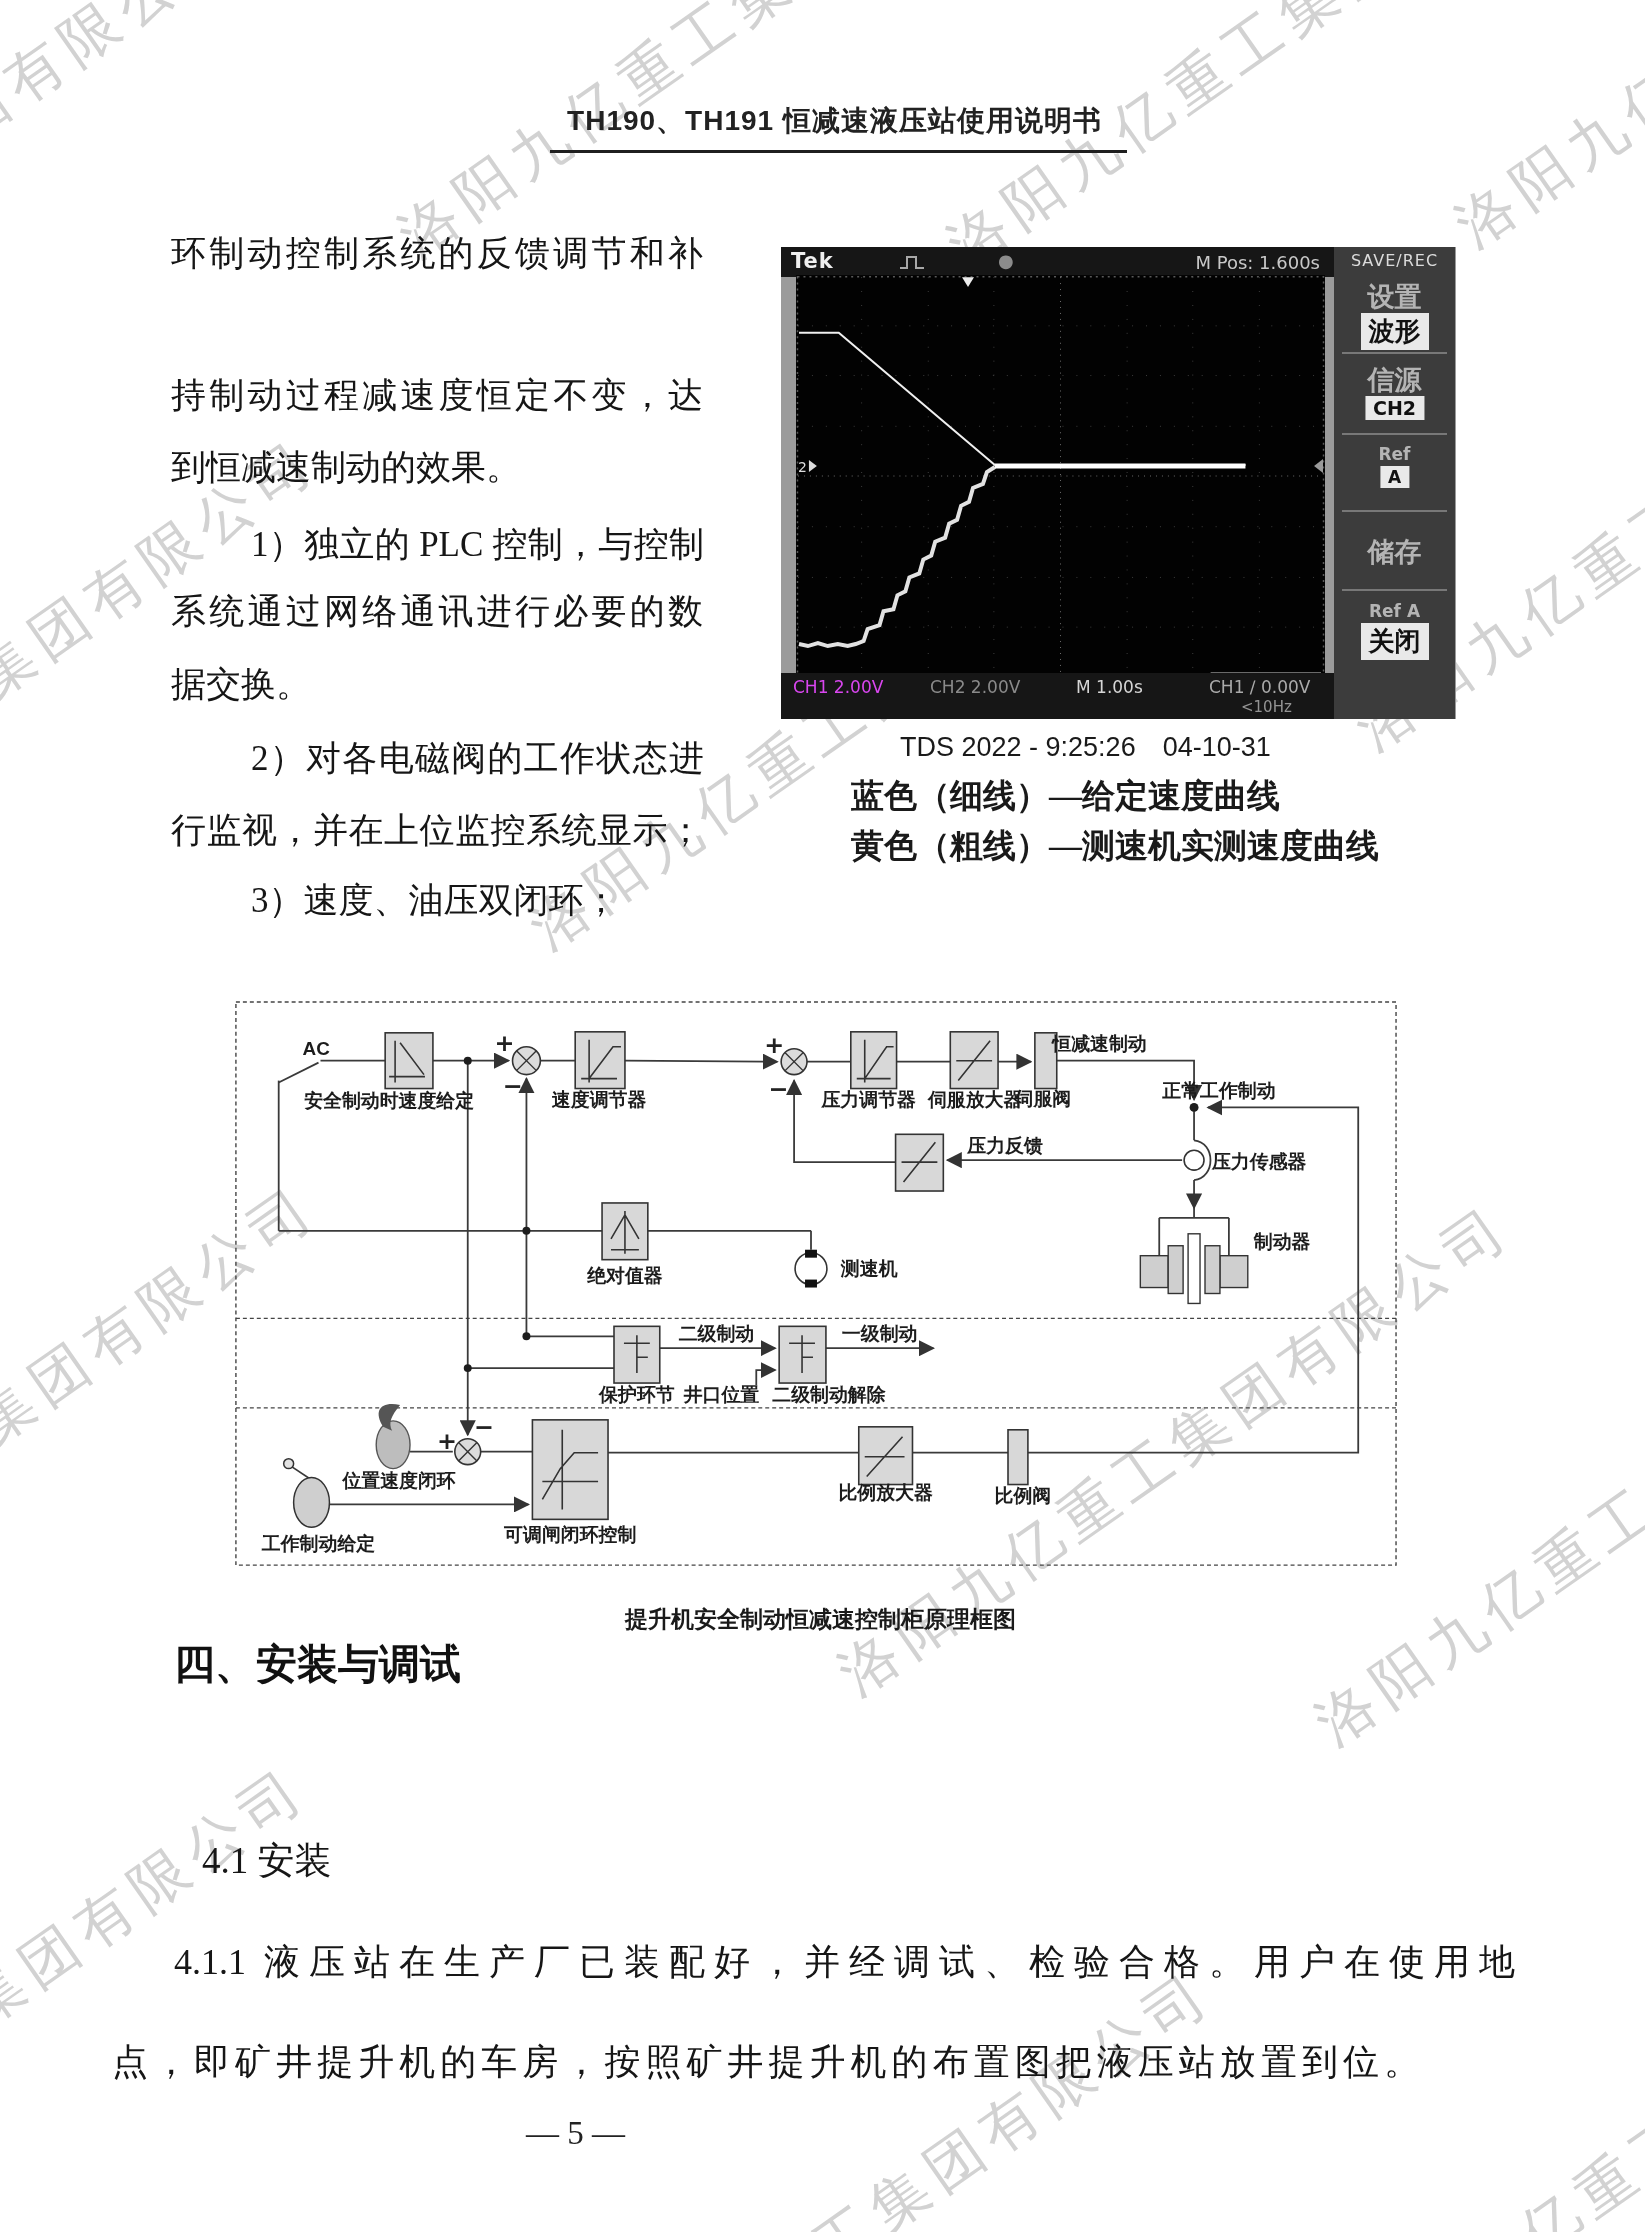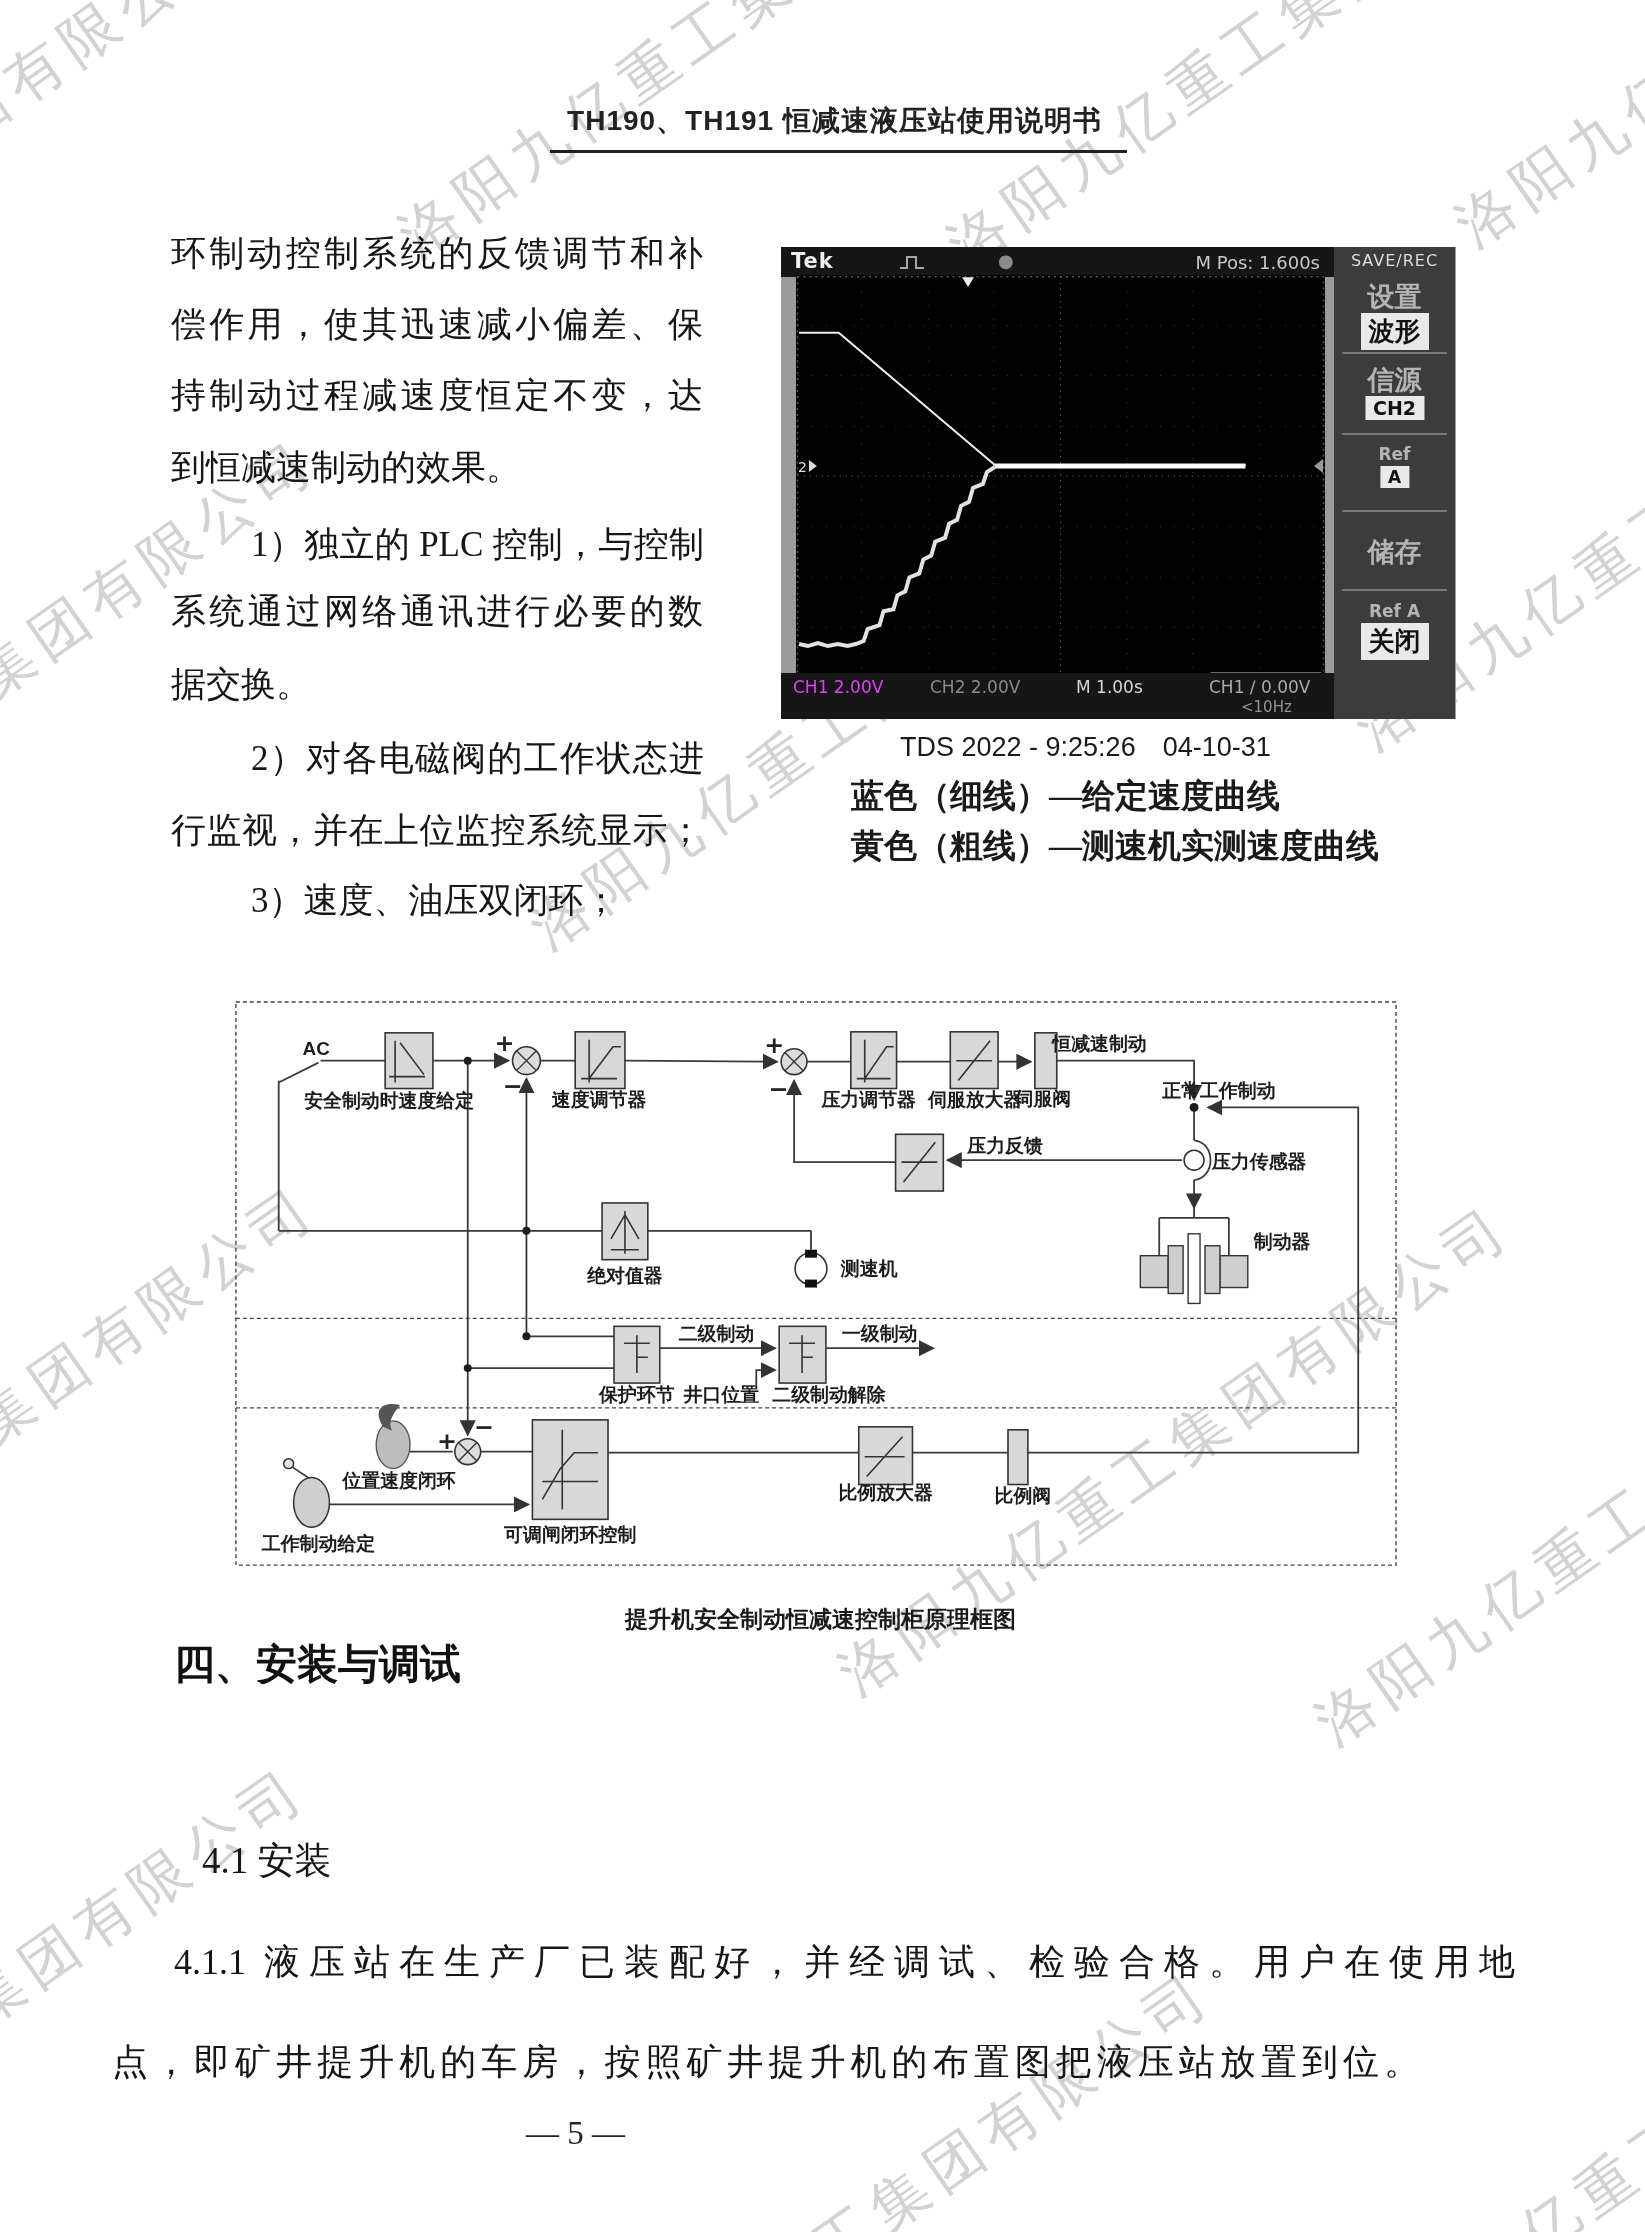--- a/index.html
+++ b/index.html
@@ -74,21 +74,20 @@
   <div class="wm" style="left:1363px;top:2318px">洛阳九亿重工集团有限公司</div>
 </div>
 
 <div class="content">
 
   <div class="hdr">TH190、TH191 恒减速液压站使用说明书</div>
   <div class="hdr-rule"></div>
 
   <div class="bodycol">
     <div class="bline jfull" style="top:35px">环制动控制系统的反馈调节和补</div>
-    <div class="bline jfull" style="top:106px">偿作用，使其迅速减小偏差、保</div>
     <div class="bline jfull" style="top:177px">持制动过程减速度恒定不变，达</div>
     <div class="bline" style="top:249px">到恒减速制动的效果。</div>
     <div class="bline jfull ind" style="top:326px">1）独立的 PLC 控制，与控制</div>
     <div class="bline jfull" style="top:393px">系统通过网络通讯进行必要的数</div>
     <div class="bline" style="top:466px">据交换。</div>
     <div class="bline jfull ind" style="top:540px">2）对各电磁阀的工作状态进</div>
     <div class="bline jfull" style="top:612px">行监视，并在上位监控系统显示；</div>
     <div class="bline ind" style="top:682px">3）速度、油压双闭环；</div>
   </div>
 

